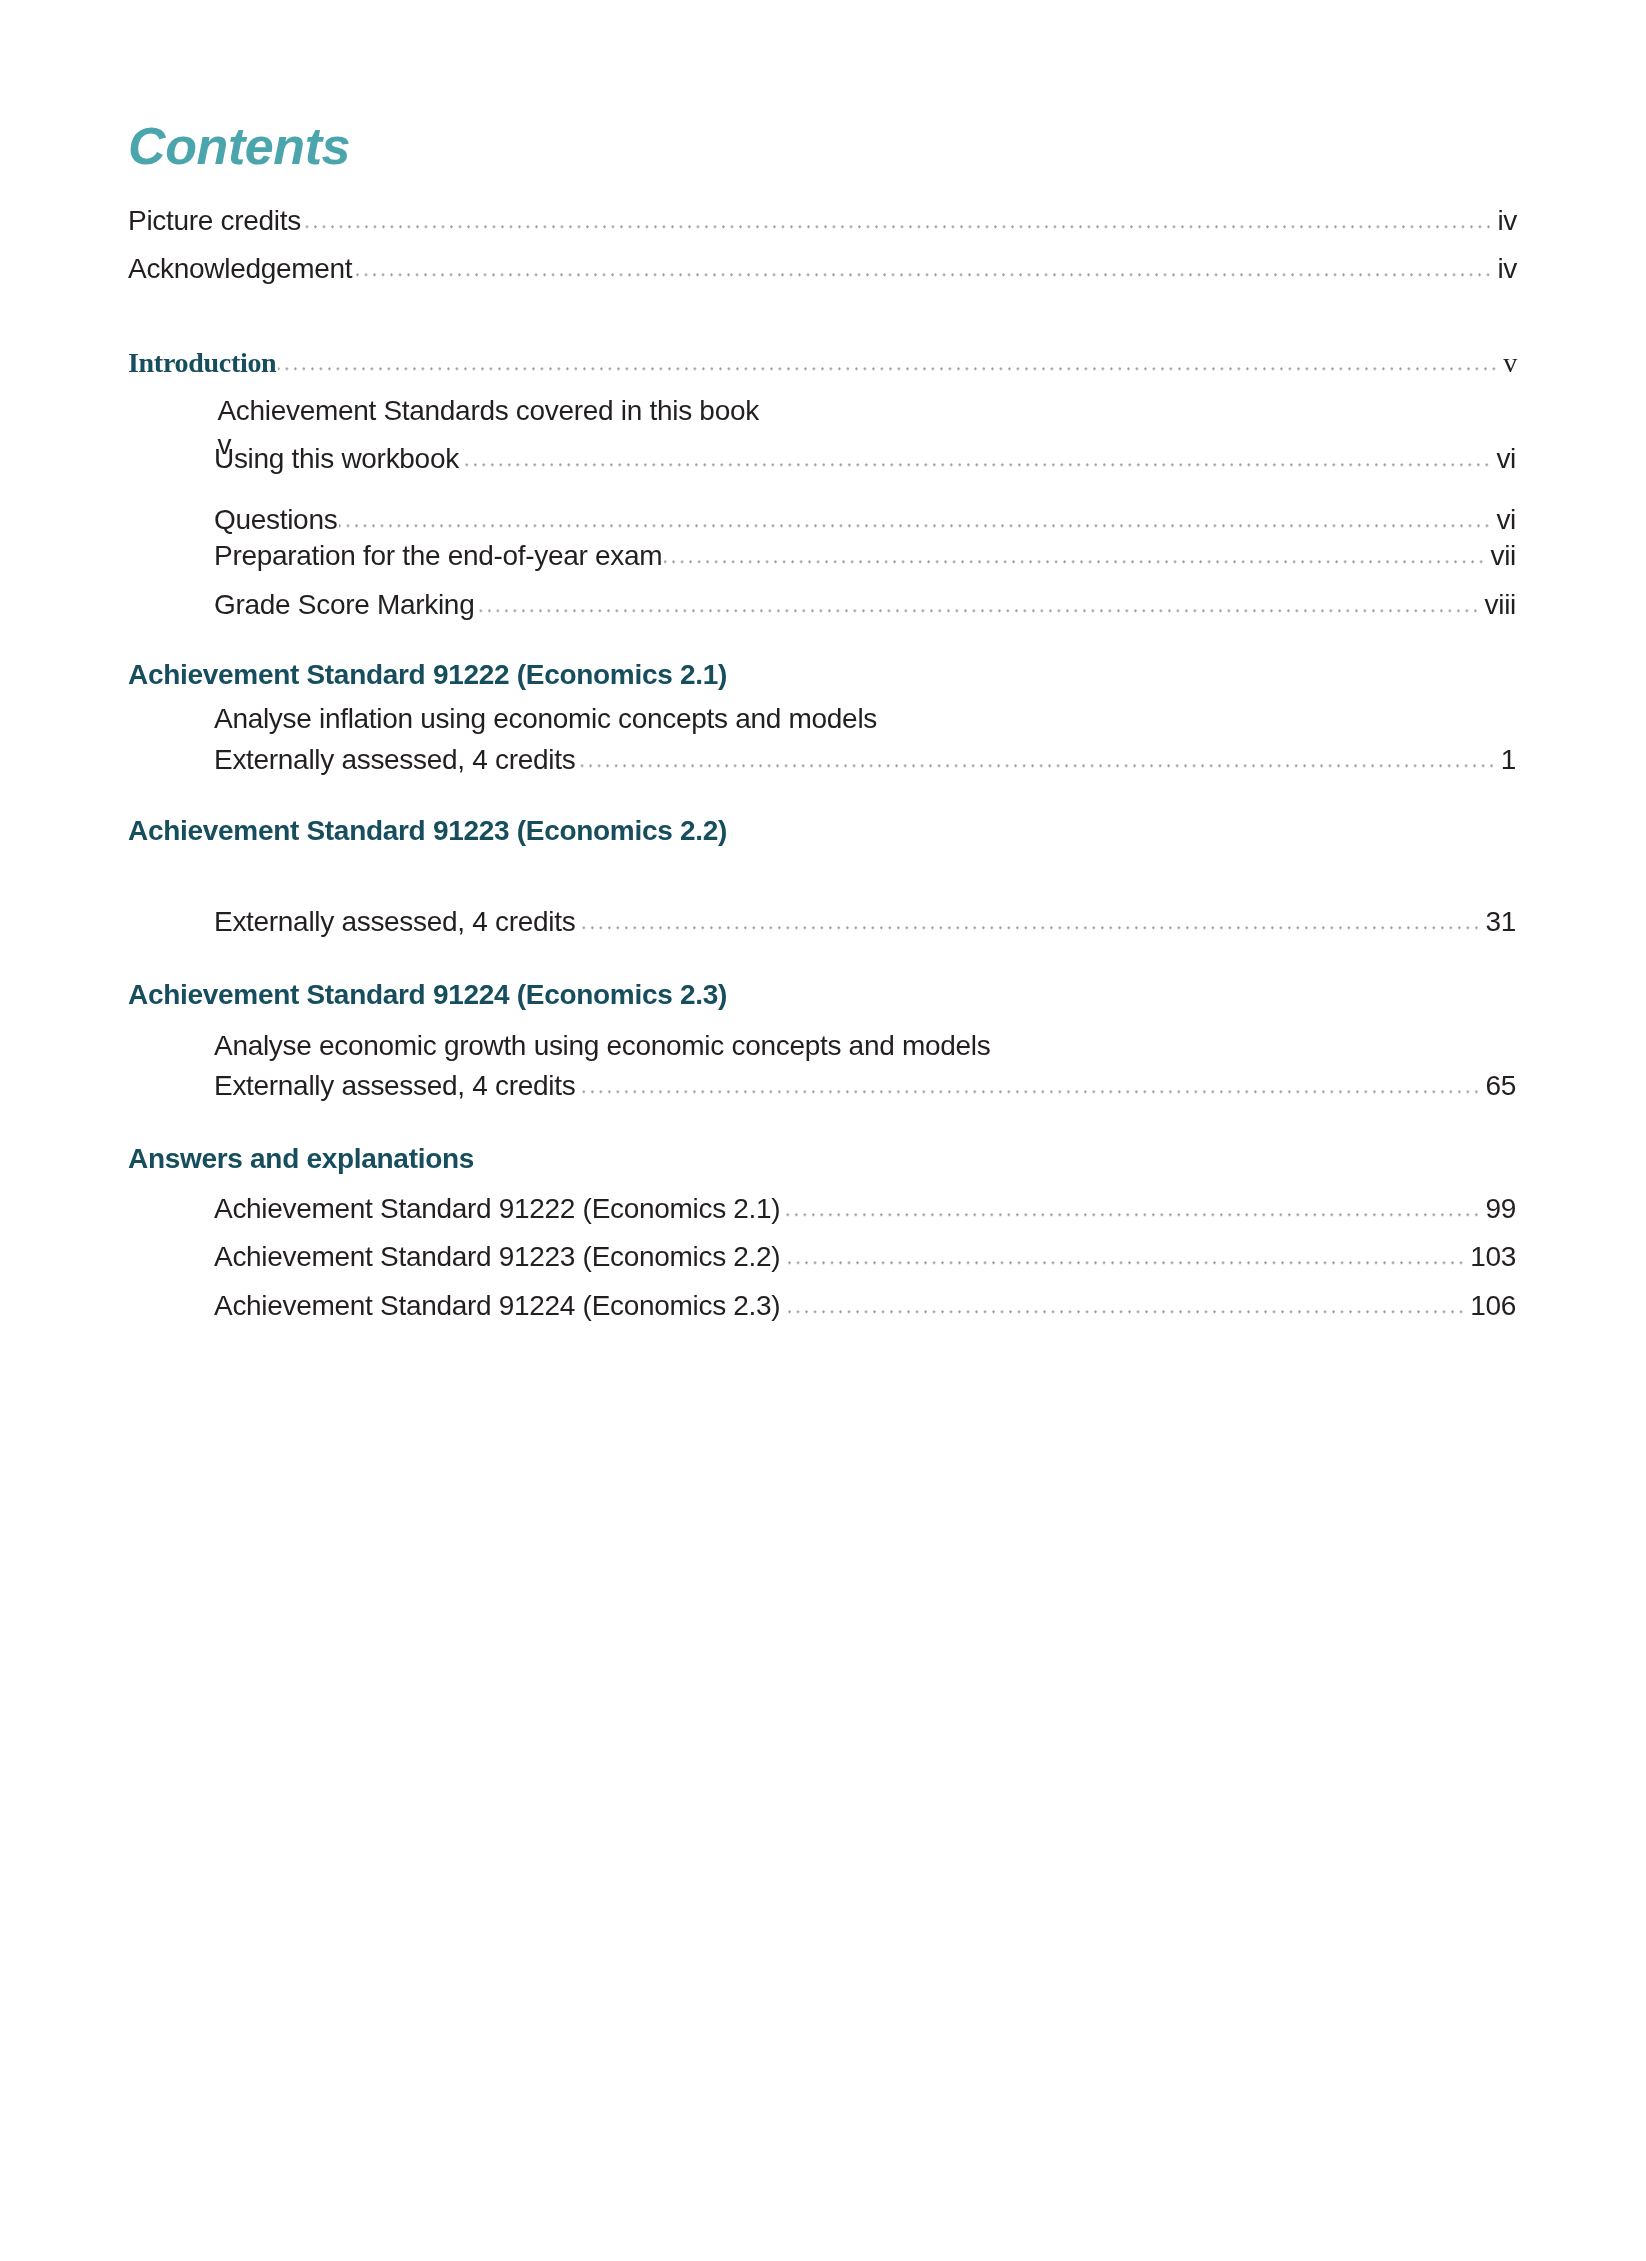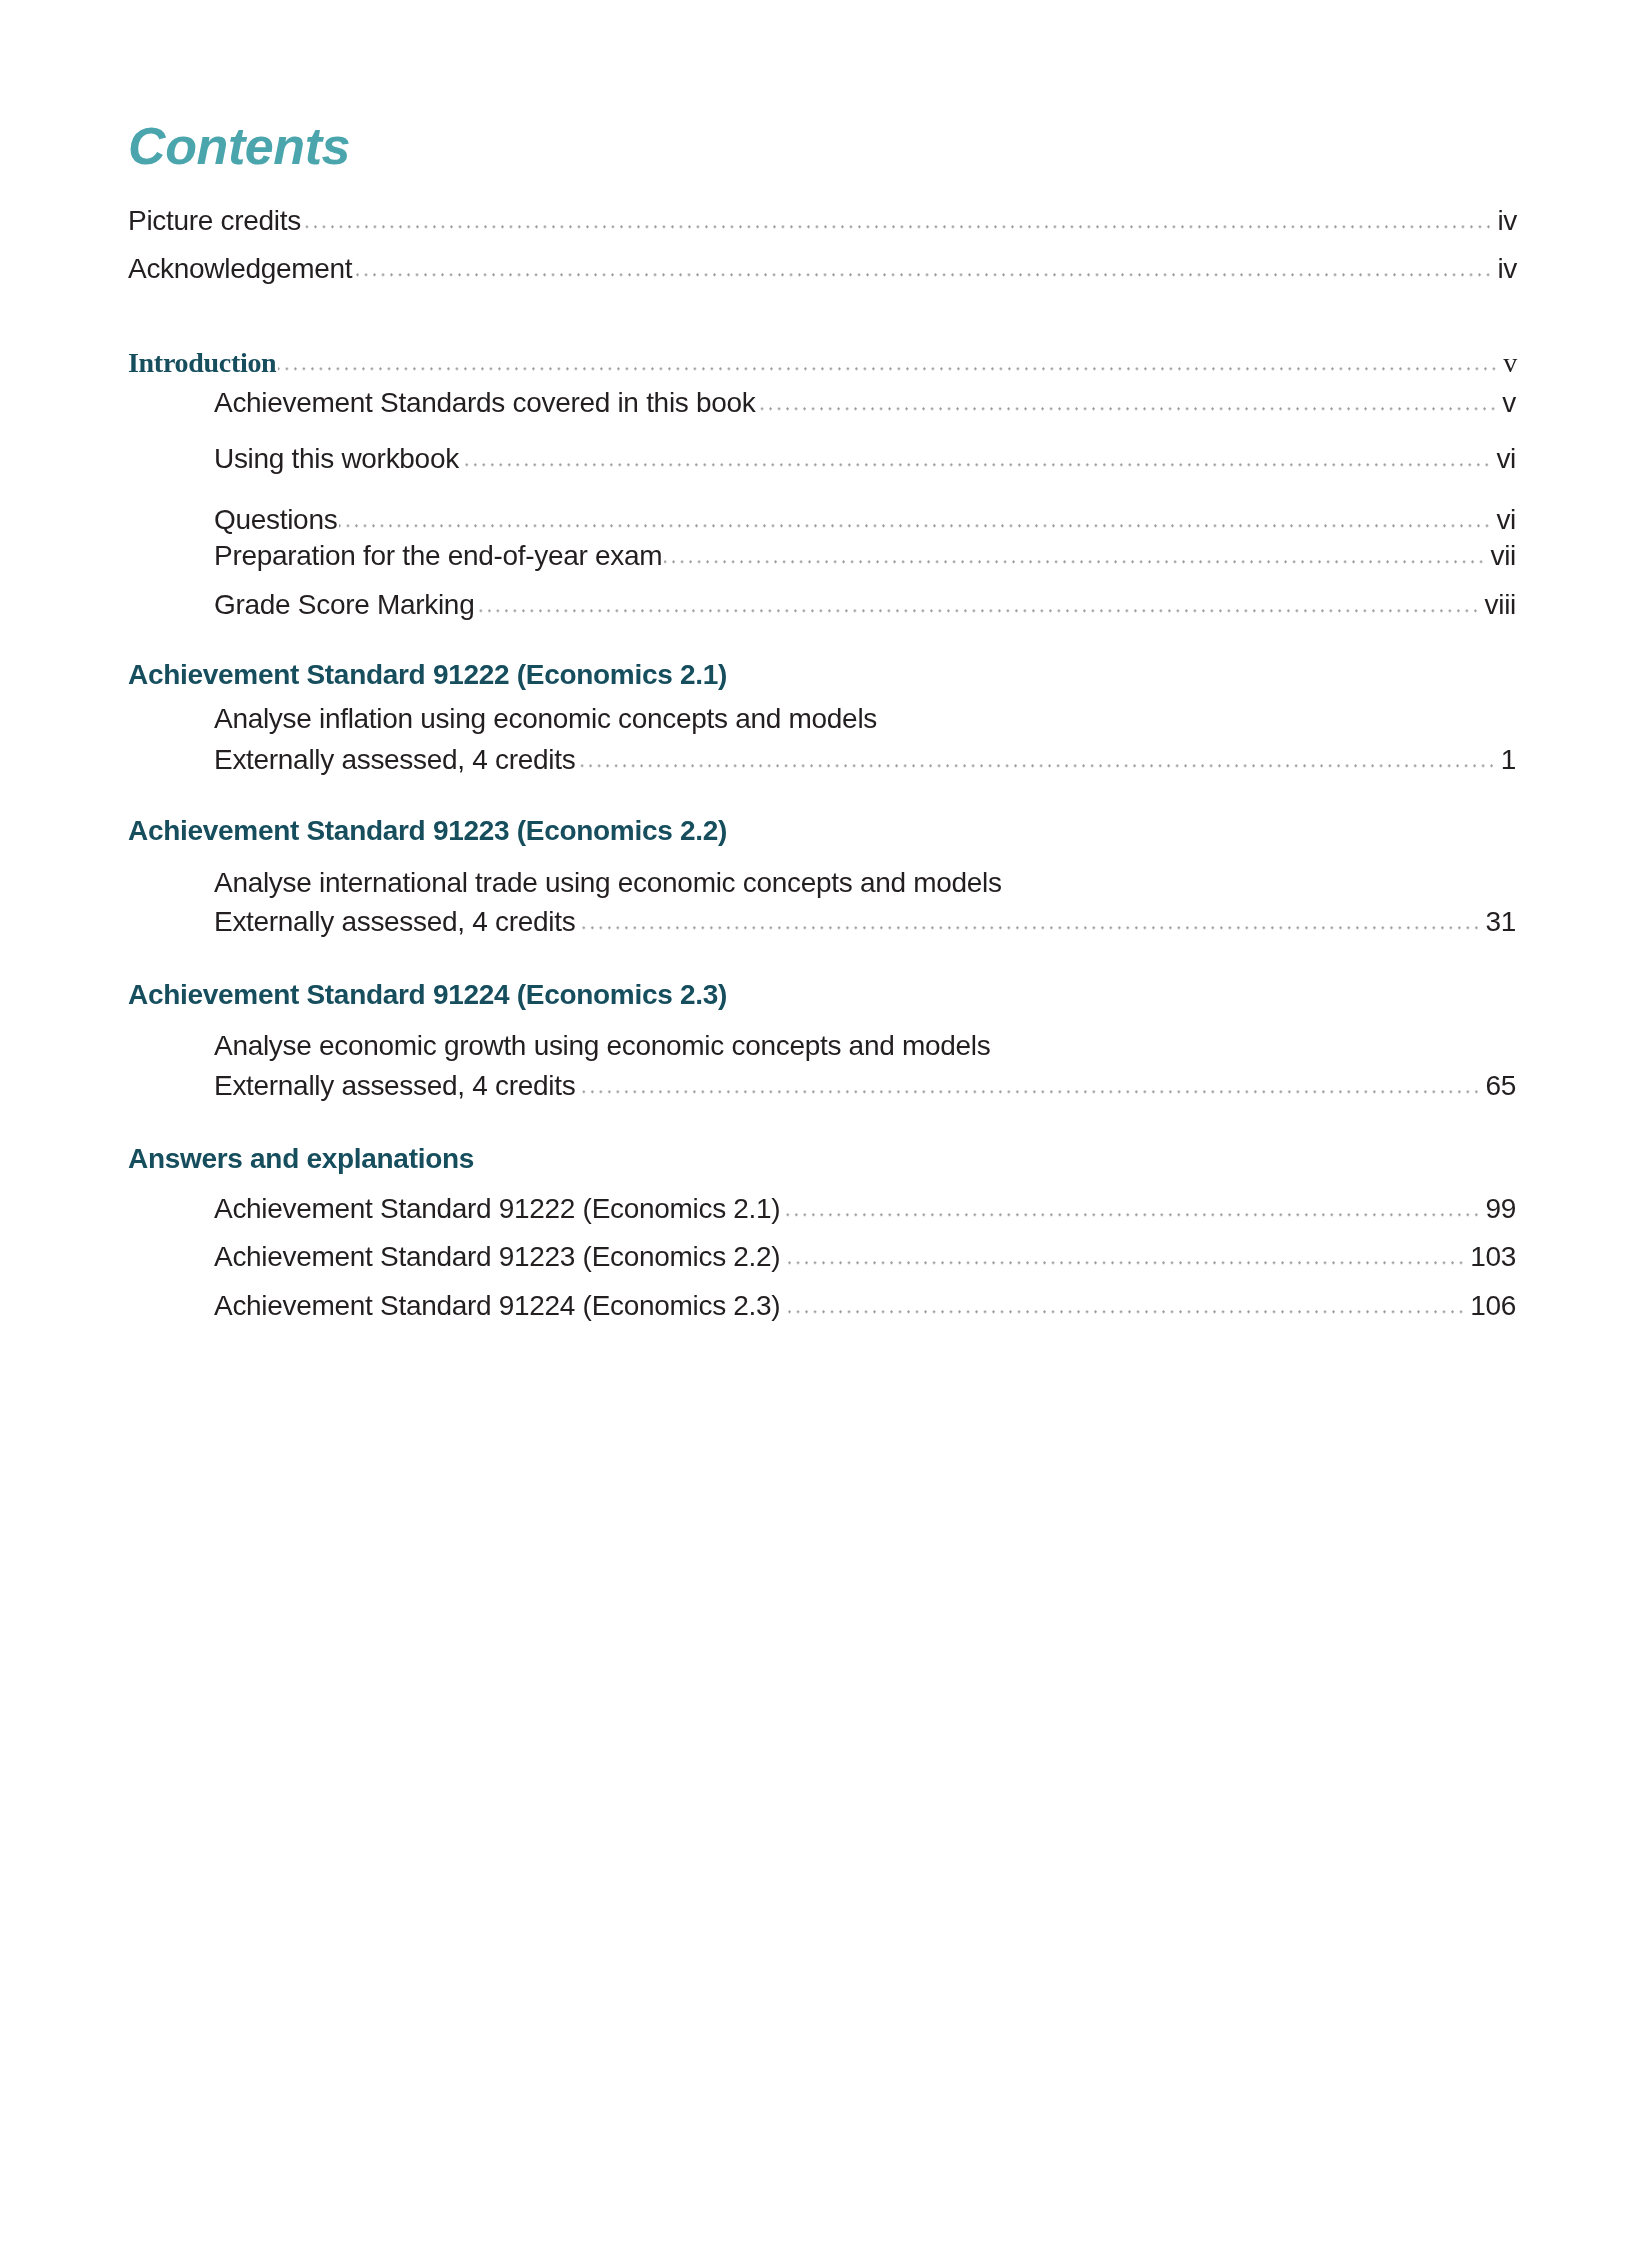--- a/index.html
+++ b/index.html
@@ -94,21 +94,21 @@
     <span class="label">Acknowledgement</span>
     <span class="leader tight"></span>
     <span class="page-num">iv</span>
   </div>
 
   <div class="row heading" style="top:346px;font-family:Liberation Serif, serif;">
     <span class="label">Introduction</span>
     <span class="leader tight"></span>
     <span class="page-num">v</span>
   </div>
-  <div class="row indent" style="top:386px;">
+  <div class="row indent" style="top:394px;flex-direction:column;">
     <span class="label">Achievement Standards covered in this book</span>
     <span class="leader"></span>
     <span class="page-num">v</span>
   </div>
   <div class="row indent" style="top:442px;">
     <span class="label">Using this workbook</span>
     <span class="leader"></span>
     <span class="page-num">vi</span>
   </div>
   <div class="row indent" style="top:503px;">
@@ -134,23 +134,20 @@
     <span class="label">Analyse inflation using economic concepts and models</span>
   </div>
   <div class="row indent" style="top:743px;">
     <span class="label">Externally assessed, 4 credits</span>
     <span class="leader"></span>
     <span class="page-num">1</span>
   </div>
 
   <div class="row heading" style="top:814px;">
     <span class="label">Achievement Standard 91223 (Economics 2.2)</span>
-  </div>
-  <div class="row indent" style="top:866px;">
-    <span class="label">Analyse international trade using economic concepts and models</span>
   </div>
   <div class="row indent" style="top:905px;">
     <span class="label">Externally assessed, 4 credits</span>
     <span class="leader"></span>
     <span class="page-num">31</span>
   </div>
 
   <div class="row heading" style="top:978px;">
     <span class="label">Achievement Standard 91224 (Economics 2.3)</span>
   </div>

